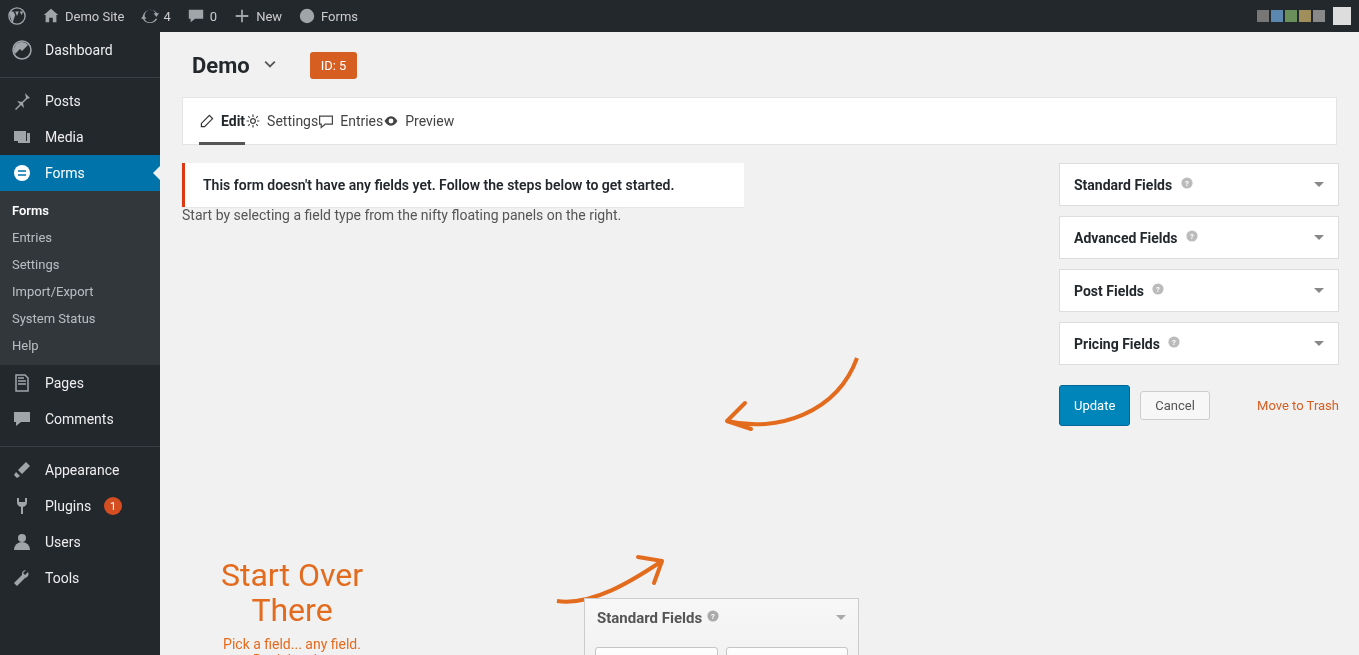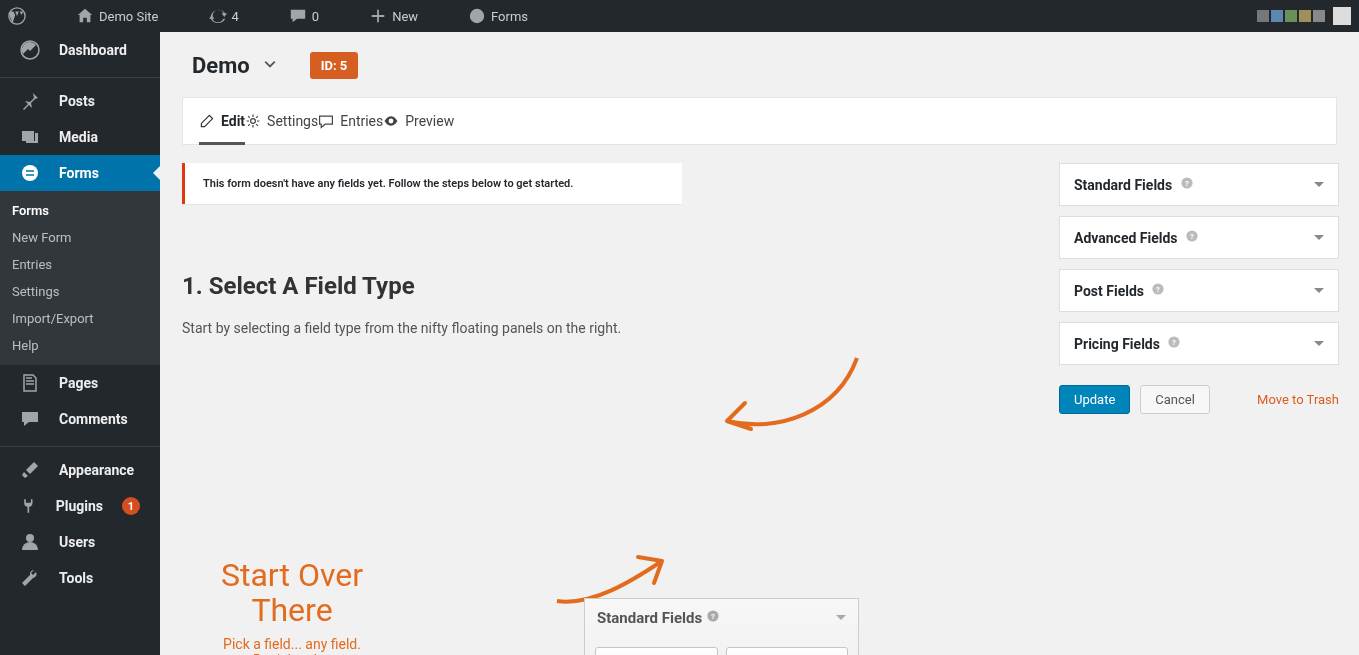--- a/index.html
+++ b/index.html
@@ -1,56 +1,56 @@
 <!DOCTYPE html>
 <html><head>
 <meta charset="utf-8">
 <style>
 * { margin: 0; padding: 0; box-sizing: border-box; font-family: -apple-system, BlinkMacSystemFont, "Segoe UI", Roboto, Helvetica, Arial, sans-serif; }
 body { background: #f1f1f1; width: 1359px; height: 655px; overflow: hidden; position: relative; }
 
 
-.adminbar { position: fixed; top: 0; left: 0; right: 0; height: 32px; background: #23282d; color: #b4b9be; display: flex; align-items: center; font-size: 13px; z-index: 100; gap: 34px; }
+.adminbar { position: fixed; top: 0; left: 0; right: 0; height: 32px; background: #23282d; color: #b4b9be; display: flex; align-items: center; font-size: 13px; z-index: 100; }
 .adminbar .ab-item { display: flex; align-items: center; padding: 0 8px; height: 32px; color: #ccc; cursor: pointer; gap: 5px; }
 .adminbar .ab-right { margin-left: auto; display: flex; align-items: center; padding-right: 8px; gap: 2px; }
 .adminbar .swatch { width: 12px; height: 12px; display: inline-block; }
 .adminbar .avatar { width: 18px; height: 18px; background: #ddd; margin-left: 6px; }
 .adminbar svg { width: 18px; height: 18px; fill: #a0a5aa; }
 
 
 .sidebar { position: fixed; top: 32px; left: 0; bottom: 0; width: 160px; background: #23282d; color: #eee; font-size: 14px; overflow-y: auto; }
-.sidebar .menu-item { display: flex; align-items: center; padding: 8px 20px; color: #eee; cursor: pointer; gap: 19px; font-weight: bold; }
+.sidebar .menu-item { display: flex; align-items: center; padding: 8px 12px; color: #eee; cursor: pointer; gap: 13px; }
 .sidebar .menu-item svg { width: 20px; height: 20px; fill: #a0a5aa; }
 .sidebar .menu-item.current { background: #0073aa; color: #fff; position: relative; }
 .sidebar .menu-item.current svg { fill: #fff; }
 .sidebar .menu-item.current::after { content: ''; position: absolute; right: -1px; top: 50%; transform: translateY(-50%); border: 8px solid transparent; border-right-color: #f1f1f1; }
 .sidebar .submenu { background: #32373c; padding: 6px 0; }
 .sidebar .submenu .sub-item { padding: 6px 12px; font-size: 13px; color: rgba(240,245,250,.7); cursor: pointer; }
 .sidebar .submenu .sub-item.current { color: #fff; font-weight: 600; }
 .sidebar .sep { height: 5px; margin: 5px 0; border-bottom: 1px solid #393f45; }
 .sidebar .badge { background: #d54e21; color: #fff; border-radius: 9px; min-width: 18px; height: 18px; font-size: 11px; display: inline-flex; align-items: center; justify-content: center; padding: 0 5px; }
 
 
 .main { margin-left: 160px; margin-top: 32px; padding: 20px 20px 20px 22px; height: calc(655px - 32px); overflow-y: auto; position: relative; }
 .page-header { display: flex; align-items: center; gap: 12px; margin-bottom: 18px; margin-left: 10px; }
 .page-header .title { font-size: 22px; color: #23282d; font-weight: 700; }
 .page-header .chev { font-size: 18px; color: #555; cursor: pointer; }
-.page-header .id-badge { background: #d75e21; color: #fff; font-size: 13px; font-weight: 700; padding: 6px 11px; border-radius: 3px; margin-left: 20px; text-align: center; }
+.page-header .id-badge { background: #d75e21; color: #fff; font-size: 13px; font-weight: 400; padding: 6px 11px; border-radius: 3px; margin-left: 20px; text-align: center; }
 
 .form-tabs { background: #fff; border: 1px solid #e4e4e4; display: flex; align-items: center; padding: 0 16px; height: 48px; width: calc(100% - 2px); }
 .form-tabs .tab { display: flex; align-items: center; gap: 6px; font-size: 14px; color: #444; cursor: pointer; height: 100%; }
 .form-tabs .tab.active { font-weight: 700; color: #23282d; position: relative; }
 .form-tabs .tab.active::after { content: ''; position: absolute; left: 0; right: 0; bottom: -1px; height: 3px; background: #555; }
 .form-tabs .tab svg { width: 16px; height: 16px; fill: #444; }
 
 .columns { display: flex; gap: 20px; margin-top: 18px; }
 .col-left { flex: 1; }
 .col-right { width: 280px; }
 
-.notice { background: #fff; border-left: 3px solid #dd3811; padding: 14px 18px; font-size: 11px; color: #23282d; font-weight: 600; width: 500px; box-shadow: 0 1px 1px rgba(0,0,0,.04); }
+.notice { background: #fff; border-left: 3px solid #dd3811; padding: 14px 18px; font-size: 14px; color: #23282d; font-weight: 600; width: 562px; box-shadow: 0 1px 1px rgba(0,0,0,.04); }
 
 .step-heading { font-size: 24px; font-weight: 700; color: #333; margin-top: 68px; margin-bottom: 20px; }
 .step-body { font-size: 14px; color: #555; margin-bottom: 30px; }
 
 .handwritten { position: absolute; font-family: 'Comic Sans MS', cursive; color: #e36b1e; }
 .hand-title { font-size: 32px; line-height: 1.1; text-align: center; }
 .hand-sub { font-size: 14px; text-align: center; margin-top: 8px; }
 
 .arrow1 { position: absolute; top: 190px; left: 525px; }
 .arrow2 { position: absolute; top: 388px; left: 370px; }
@@ -60,21 +60,21 @@
 .panel-header { display: flex; align-items: center; justify-content: space-between; padding: 10px 12px; font-size: 15px; font-weight: 700; color: #555; font-family: Georgia, serif; }
 .panel-header svg { width: 14px; height: 14px; fill: #888; }
 .panel-body { padding: 10px; display: grid; grid-template-columns: 1fr 1fr; gap: 8px; }
 .field-btn { background: linear-gradient(#fefefe,#f1f1f1); border: 1px solid #c5c5c5; border-radius: 3px; padding: 8px 4px; font-size: 13px; color: #444; text-align: center; cursor: pointer; }
 
 .side-panel { background: #fff; border: 1px solid #ddd; display: flex; align-items: center; justify-content: space-between; padding: 12px 14px; margin-bottom: 10px; font-size: 14px; font-weight: 700; color: #23282d; cursor: pointer; }
 .side-panel svg.help { width: 14px; height: 14px; fill: #999; margin-left: 4px; }
 .side-panel .tri { border: 5px solid transparent; border-top-color: #888; margin-top: 4px; }
 
 .side-actions { display: flex; align-items: center; gap: 10px; margin-top: 20px; }
-.btn-primary { background: #0085ba; border: 1px solid #006799; color: #fff; padding: 6px 14px; border-radius: 3px; font-size: 13px; cursor: pointer; }
+.btn-primary { background: #0085ba; border: 1px solid #006799; color: #fff; padding: 12px 14px; border-radius: 3px; font-size: 13px; cursor: pointer; }
 .btn-secondary { background: #f7f7f7; border: 1px solid #ccc; color: #555; padding: 6px 14px; border-radius: 3px; font-size: 13px; cursor: pointer; }
 .trash-link { margin-left: auto; color: #d75e21; font-size: 13px; cursor: pointer; }
 
 .help-ico { display:inline-flex; }
 </style>
 </head>
 <body>
 
 <div class="adminbar">
   <div class="ab-item">
@@ -146,24 +146,24 @@
     </div>
   <div class="menu-item current">
       <svg viewBox="0 0 20 20">
         <circle cx="10" cy="10" r="8"></circle>
         <path d="M6 8h8M6 12h8" stroke="#0073aa" stroke-width="1.5"></path>
       </svg>
       <span>Forms</span>
     </div>
   <div class="submenu">
     <div class="sub-item current">Forms</div>
-    <div class="sub-item">New Form</div>
     <div class="sub-item">Entries</div>
     <div class="sub-item">Settings</div>
     <div class="sub-item">Import/Export</div>
+    <div class="sub-item">System Status</div>
     <div class="sub-item">Help</div>
   </div>
   <div class="menu-item">
       <svg viewBox="0 0 20 20">
         <path d="M4 2h9l3 3v13H4zM6 5h6M6 8h8M6 11h8" stroke="#a0a5aa" fill="none" stroke-width="1.5"></path>
       </svg>
       <span>Pages</span>
     </div>
   <div class="menu-item">
       <svg viewBox="0 0 20 20">
@@ -239,21 +239,20 @@
 
   <div class="columns">
     <div class="col-left" style="position:relative;">
       <div class="notice">This form doesn't have any fields yet. Follow the steps below to get started.</div>
 
       <svg class="arrow1" width="160" height="100" viewBox="0 0 160 100">
           <path d="M150 5 C 130 60, 70 80, 20 68" fill="none" stroke="#e36b1e" stroke-width="4"></path>
           <path d="M20 68 l18 -18 M20 68 l24 8" fill="none" stroke="#e36b1e" stroke-width="4" stroke-linecap="round"></path>
         </svg>
 
-      <div class="step-heading">1. Select A Field Type</div>
       <div class="step-body">Start by selecting a field type from the nifty floating panels on the right.</div>
 
       <div class="handwritten" style="top:395px; left:15px; width:190px;">
         <div class="hand-title"><span>Start Over</span><br><span>There</span></div>
         <div class="hand-sub"><span>Pick a field... any field.</span><br><span>Don't be shy.</span></div>
       </div>
 
       <svg class="arrow2" width="130" height="60" viewBox="0 0 130 60">
           <path d="M5 50 C 40 55, 80 30, 110 10" fill="none" stroke="#e36b1e" stroke-width="4"></path>
           <path d="M110 10 l-24 -4 M110 10 l-8 22" fill="none" stroke="#e36b1e" stroke-width="4" stroke-linecap="round"></path>

